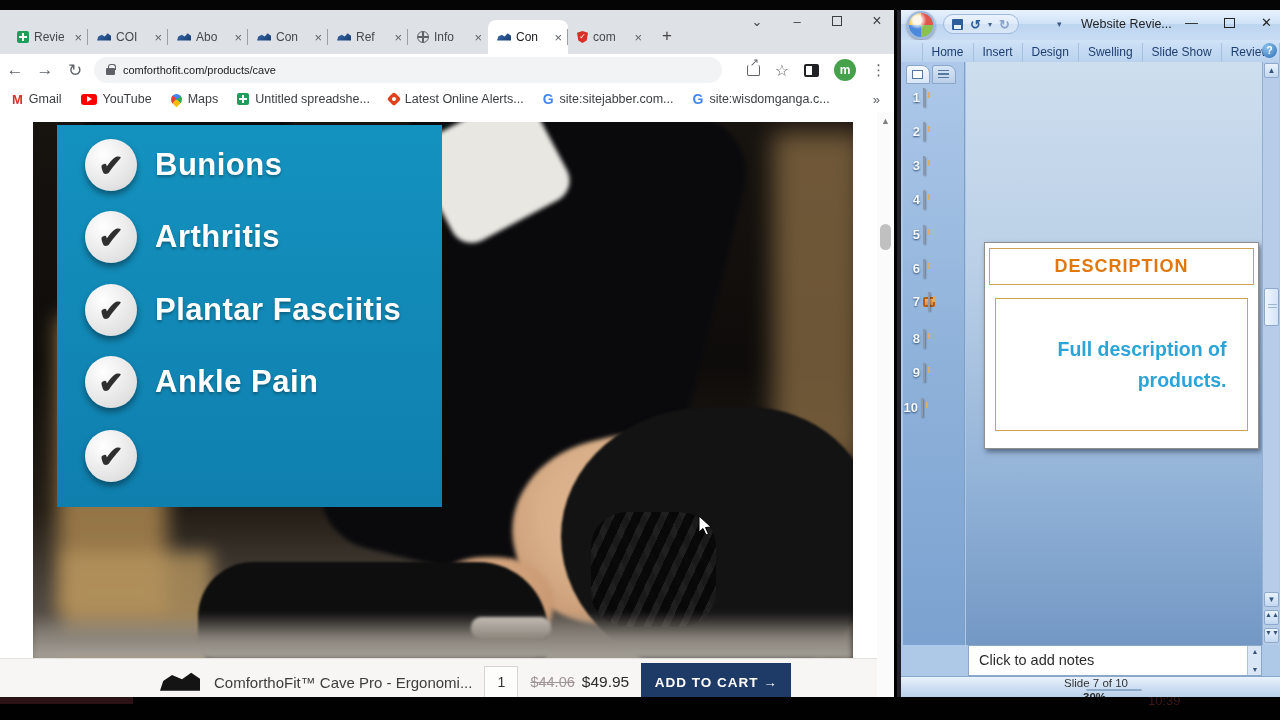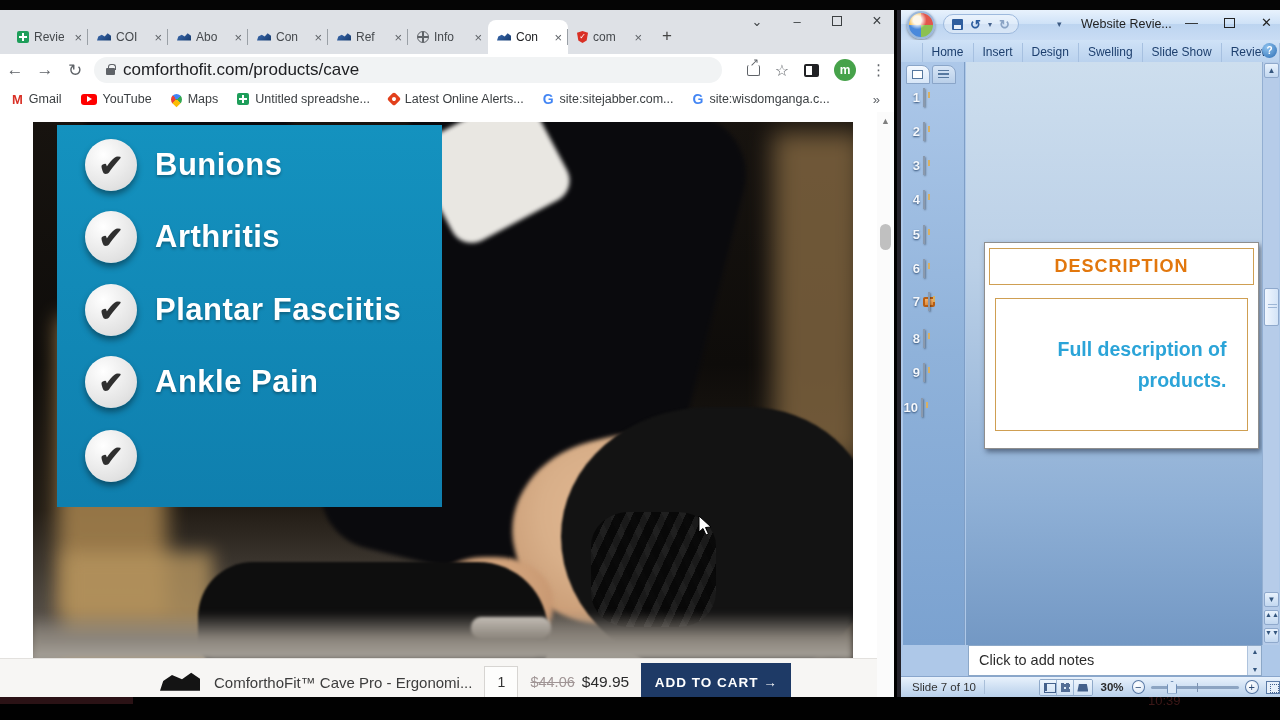--- a/index.html
+++ b/index.html
@@ -32,21 +32,21 @@
   .wc-box { width:10px; height:10px; border:1.5px solid #3c4043; display:inline-block; }
 
   .addressbar { position:absolute; left:0; top:44px; width:894px; height:32px; background:#fff;
                 display:flex; align-items:center; }
   .nav-ic { color:#5f6368; font-size:17px; width:30px; text-align:center; }
   .omnibox { display:flex; align-items:center; gap:8px; width:628px; height:26px; margin-left:4px;
              background:#f1f3f4; border-radius:13px; padding:0 12px; }
   .lock { position:relative; width:9px; height:7px; background:#5f6368; border-radius:1px; margin-top:3px; }
   .lock::before { content:""; position:absolute; left:1.5px; top:-4px; width:6px; height:5px;
                   border:1.5px solid #5f6368; border-bottom:none; border-radius:3px 3px 0 0; }
-  .url { font-size:17px; color:#202124; }
+  .url { font-size:11px; color:#202124; }
   .bar-right { position:absolute; right:8px; top:0; height:32px; display:flex; align-items:center; gap:15px; }
   .share-ic { position:relative; width:13px; height:11px; border:1.6px solid #5f6368; border-top:none; border-radius:2px; }
   .share-ic::before { content:"↗"; position:absolute; left:2px; top:-9px; font-size:11px; color:#5f6368; }
   .star-ic { color:#5f6368; font-size:16px; }
   .panel-ic { position:relative; width:15px; height:13px; border:2px solid #202124; border-radius:2px; }
   .panel-ic::after { content:""; position:absolute; right:0; top:0; width:5px; height:9px; background:#202124; }
   .avatar { width:22px; height:22px; border-radius:50%; background:#46a24a; color:#fff; font-size:12px;
             text-align:center; line-height:22px; font-weight:bold; }
   .kebab { color:#5f6368; font-size:15px; letter-spacing:0; }
 
@@ -218,21 +218,21 @@
   .notes { position:absolute; left:67px; top:635px; width:294px; height:31px; background:#fff;
            border:1px solid #8ca8c8; }
   .notes-text { position:absolute; left:10px; top:6px; font-size:14.5px; color:#2b2b2b; }
   .notes-scroll { position:absolute; right:0; top:0; width:14px; height:100%; background:#d9e6f5;
                   border-left:1px solid #aec3dd; }
   .notes-scroll span { position:absolute; left:0; width:14px; text-align:center; font-size:7px; color:#34567e; }
 
   
   .statusbar { position:absolute; left:0; top:666px; width:379px; height:21px;
                background:linear-gradient(180deg,#e9f2fc 0%,#cfe0f3 50%,#b9d0ea 100%); border-top:1px solid #89a6cc;
-               display:flex; align-items:center; font-size:11.5px; color:#333; }
+               display:flex; align-items:center; font-size:11.5px; color:#333;flex-direction:column; }
   .sb-slide { margin-left:11px; white-space:nowrap; }
   .sb-div { width:1px; height:14px; background:#a9bfd9; margin:0 8px; }
   .viewbtns { display:flex; margin-left:46px; border:1px solid #8fa9c9; border-radius:2px; overflow:hidden; }
   .vb { width:18px; height:15px; background:linear-gradient(180deg,#eef5fd,#cfe0f3); border-right:1px solid #9db6d4;
         position:relative; }
   .vb:last-child { border-right:none; }
   .vb-normal::after { content:""; position:absolute; left:4px; top:3px; width:10px; height:8px; border:1px solid #44618c; }
   .vb-normal::before { content:""; position:absolute; left:4px; top:3px; width:3px; height:8px; background:#44618c; }
   .vb-sorter::after { content:""; position:absolute; left:4px; top:3px; width:9px; height:9px;
                       background:repeating-linear-gradient(0deg,#44618c 0 3px,transparent 3px 5px),

